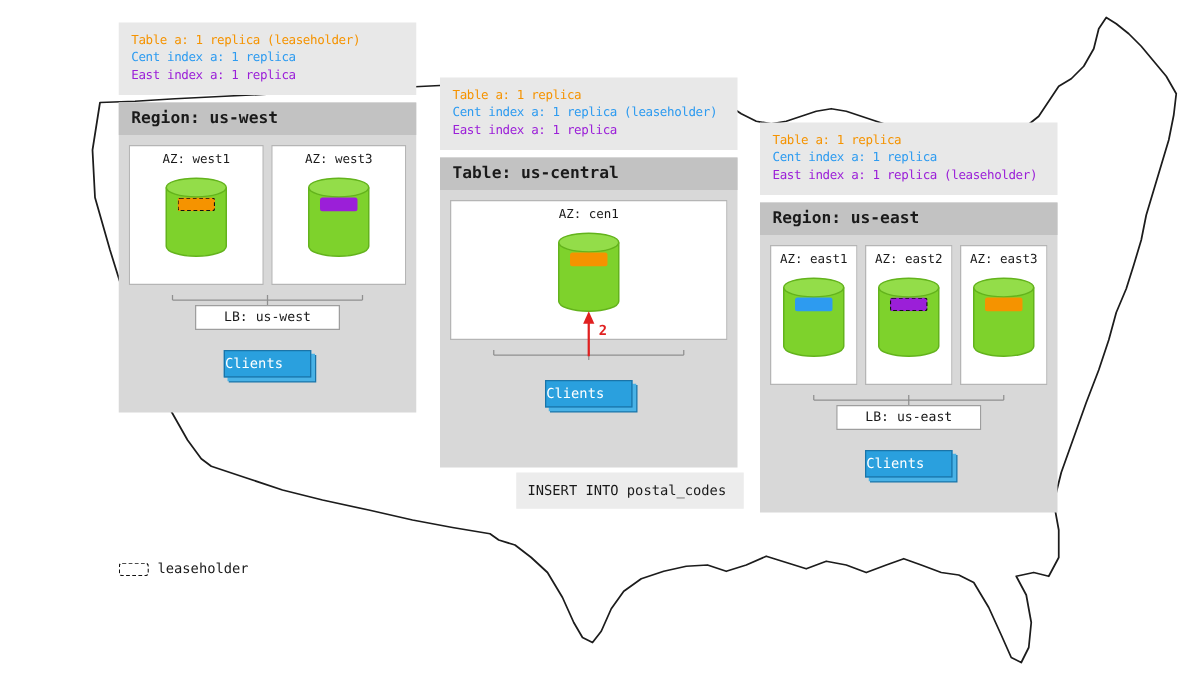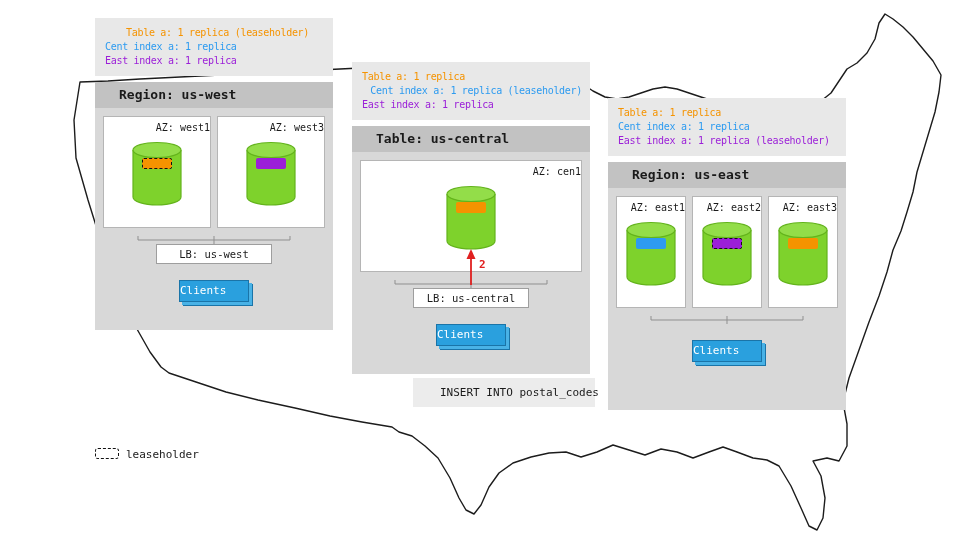--- a/index.html
+++ b/index.html
@@ -5,41 +5,41 @@
   * { margin:0; padding:0; box-sizing:border-box; }
   html,body { background:#ffffff; }
   body { width:960px; height:540px; font-family:"DejaVu Sans Mono", monospace; color:#1a1a1a; }
   #canvas { position:relative; width:960px; height:540px; overflow:hidden; background:#fff; }
   #map-svg { position:absolute; left:0; top:0; z-index:0; }
 
   .panel { position:absolute; width:238px; z-index:2; }
   .legend-box { background:#e8e8e8; padding:8px 8px 6px 10px; height:58px; }
   .legend-line { font-size:10px; line-height:14px; white-space:nowrap; letter-spacing:-0.3px; }
   .body-box { background:#d8d8d8; margin-top:6px; height:248px; }
-  .region-header { background:#c2c2c2; height:26px; line-height:26px; font-weight:bold; font-size:13px; padding-left:24px; white-space:nowrap; }
+  .region-header { background:#c2c2c2; height:26px; line-height:26px; font-weight:bold; font-size:13px; padding-left:10px; white-space:nowrap; }
   .az-row { display:flex; gap:6px; padding:8px; }
-  .az-box { flex:1; background:#ffffff; border:1px solid #b5b5b5; height:112px; text-align:right; }
+  .az-box { flex:1; background:#ffffff; border:1px solid #b5b5b5; height:112px; text-align:center; }
   .az-label { font-size:10px; margin-top:5px; line-height:12px; }
   .cyl { position:relative; width:52px; height:66px; margin:7px auto 0; }
   .band { position:absolute; left:11px; top:17px; width:30px; height:11px; border-radius:2px; }
   .band.leaseholder { border:1.5px dashed #111; }
   .connector { display:block; margin:0 auto; }
   .lb-box { width:116px; height:20px; background:#fff; border:1px solid #9e9e9e; margin:0 auto;
             text-align:center; font-size:10.5px; line-height:18px; }
   .clients { width:70px; height:22px; margin:16px auto 0; color:#fff; font-size:11px; text-align:left;
              line-height:20px; border:1px solid #1a74a8; position:relative;
              box-shadow:3px 3px 0 #49b2e6, 4px 4px 0 #1a74a8; }
 
   .arrow-wrap { position:absolute; width:30px; height:38px; z-index:3; }
   .arrow-label { position:absolute; left:15px; top:10px; font-size:11px; font-weight:bold; }
 
   .insert-box { position:absolute; left:413px; top:378px; width:182px; background:#ececec;
-                padding:7px 27px; font-size:11px; line-height:15px; z-index:2; white-space:nowrap; }
+                padding:7px 9px; font-size:11px; line-height:15px; z-index:2; white-space:nowrap; }
 
-  .footer-legend { position:absolute; left:95px; top:448px; display:flex; align-items:flex-start; gap:7px; z-index:2; }
+  .footer-legend { position:absolute; left:95px; top:448px; display:flex; align-items:flex-end; gap:7px; z-index:2; }
   .dashed-chip { display:inline-block; width:24px; height:11px; background:#fff; border:1.5px dashed #111; border-radius:3px; }
   .footer-label { font-size:11px; }
 </style>
 </head>
 <body>
 
 <div id="canvas">
 
   <svg id="map-svg" width="960" height="540" viewBox="0 0 960 540">
     <path d="M 80 82 L 74 120 L 76 158 L 88 200 L 102 245 L 118 288 L 133 322 L 150 352 L 161 367
@@ -56,21 +56,21 @@
              L 879 23 L 875 39 L 867 53 L 857 63 L 847 69 L 839 81 L 831 93 L 821 101 L 809 105
              L 797 111 L 785 119 L 773 125 L 761 127 L 749 123 L 737 115 L 725 107 L 713 101
              L 701 97 L 689 93 L 677 89 L 665 87 L 653 89 L 641 93 L 629 97 L 617 99 L 605 97
              L 593 91 L 581 83 L 569 77 L 557 73 L 545 71 L 533 69
              L 500 67 L 460 65 L 420 65 L 380 67 L 340 69 L 300 71 L 260 73 L 220 75 L 180 77
              L 140 79 L 108 81 Z" fill="#ffffff" stroke="#1c1c1c" stroke-width="1.4" stroke-linejoin="round"></path>
   </svg>
 
   <div class="panel" style="left:95px;top:18px">
     <div class="legend-box">
-      <div class="legend-line" style="color: rgb(245, 147, 0); margin-left: 21px;">Table a: 1 replica (leaseholder)</div>
+      <div class="legend-line" style="color: rgb(245, 147, 0);">Table a: 1 replica (leaseholder)</div>
       <div class="legend-line" style="color: rgb(45, 155, 240);">Cent index a: 1 replica</div>
       <div class="legend-line" style="color: rgb(155, 31, 216);">East index a: 1 replica</div>
     </div>
     <div class="body-box">
       <div class="region-header">Region: us-west</div>
       <div class="az-row">
         <div class="az-box">
           <div class="az-label">AZ: west1</div>
           <div class="cyl">
             <svg width="52" height="66" viewBox="0 0 52 66">
@@ -95,41 +95,40 @@
         <path d="M43 0 V4 M195 0 V4 M43 4 H195 M119 0 V8" stroke="#8f8f8f" fill="none"></path>
       </svg>
       <div class="lb-box">LB: us-west</div>
       <div class="clients" style="background: rgb(42, 160, 222);">Clients</div>
     </div>
   </div>
 
   <div class="panel" style="left:352px;top:62px">
     <div class="legend-box">
       <div class="legend-line" style="color: rgb(245, 147, 0);">Table a: 1 replica</div>
-      <div class="legend-line" style="color: rgb(45, 155, 240); text-align: right;">Cent index a: 1 replica (leaseholder)</div>
+      <div class="legend-line" style="color: rgb(45, 155, 240);">Cent index a: 1 replica (leaseholder)</div>
       <div class="legend-line" style="color: rgb(155, 31, 216);">East index a: 1 replica</div>
     </div>
     <div class="body-box">
       <div class="region-header">Table: us-central</div>
       <div class="az-row">
         <div class="az-box">
           <div class="az-label">AZ: cen1</div>
           <div class="cyl">
             <svg width="52" height="66" viewBox="0 0 52 66">
               <path d="M2 9 L2 56 A24 8 0 0 0 50 56 L50 9" stroke="#63b31c" stroke-width="1.2" fill="#7ed22c"></path>
               <ellipse cx="26" cy="9" rx="24" ry="7.5" stroke="#63b31c" stroke-width="1.2" fill="#93dd49"></ellipse>
             </svg>
             <div class="band" style="background: rgb(245, 147, 0);"></div>
           </div>
         </div>
       </div>
       <svg class="connector" width="238" height="8">
         <path d="M43 0 V4 M195 0 V4 M43 4 H195 M119 0 V8" stroke="#8f8f8f" fill="none"></path>
       </svg>
-      <div class="lb-box">LB: us-central</div>
       <div class="clients" style="background: rgb(42, 160, 222);">Clients</div>
     </div>
   </div>
 
   <div class="panel" style="left:608px;top:98px">
     <div class="legend-box">
       <div class="legend-line" style="color: rgb(245, 147, 0);">Table a: 1 replica</div>
       <div class="legend-line" style="color: rgb(45, 155, 240);">Cent index a: 1 replica</div>
       <div class="legend-line" style="color: rgb(155, 31, 216);">East index a: 1 replica (leaseholder)</div>
     </div>
@@ -163,20 +162,21 @@
               <path d="M2 9 L2 56 A24 8 0 0 0 50 56 L50 9" stroke="#63b31c" stroke-width="1.2" fill="#7ed22c"></path>
               <ellipse cx="26" cy="9" rx="24" ry="7.5" stroke="#63b31c" stroke-width="1.2" fill="#93dd49"></ellipse>
             </svg>
             <div class="band" style="background: rgb(245, 147, 0);"></div>
           </div>
         </div>
       </div>
       <svg class="connector" width="238" height="8">
         <path d="M43 0 V4 M195 0 V4 M43 4 H195 M119 0 V8" stroke="#8f8f8f" fill="none"></path>
       </svg>
+      <div class="lb-box">LB: us-east</div>
       <div class="clients" style="background: rgb(42, 160, 222);">Clients</div>
     </div>
   </div>
 
   <div class="arrow-wrap" style="left:464px;top:248px">
     <svg width="14" height="38" viewBox="0 0 14 38">
       <line x1="7" y1="37" x2="7" y2="9" stroke-width="1.8" stroke="#e02020"></line>
       <polygon points="7,1 2.5,11 11.5,11" fill="#e02020"></polygon>
     </svg>
     <span class="arrow-label" style="color: rgb(224, 32, 32);">2</span>

